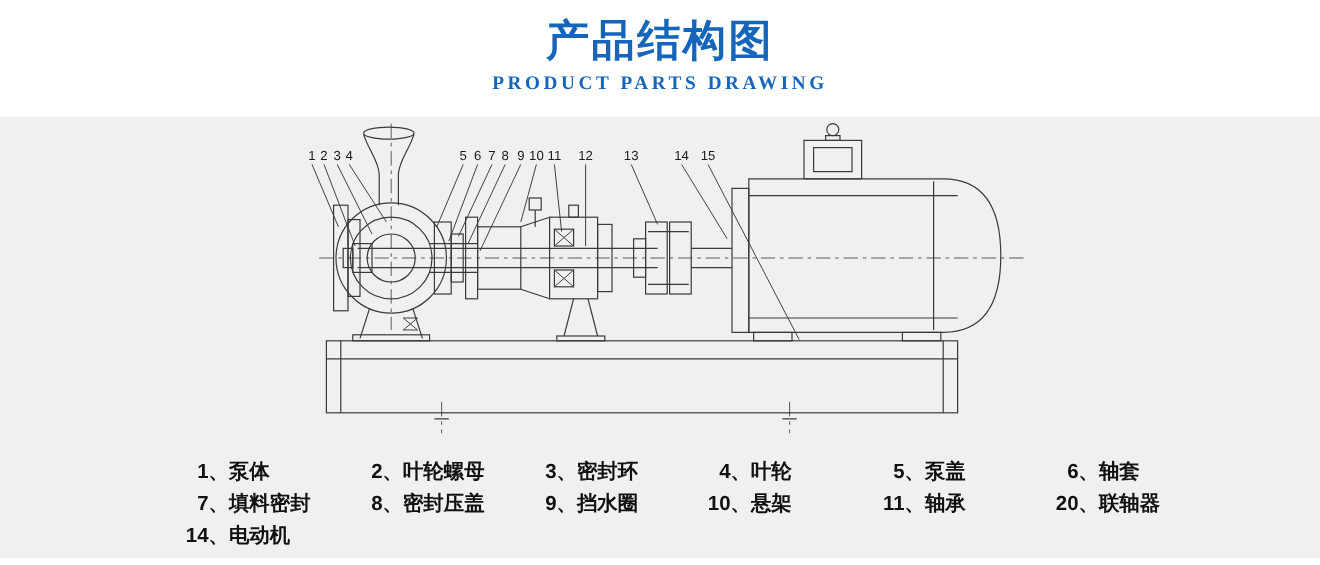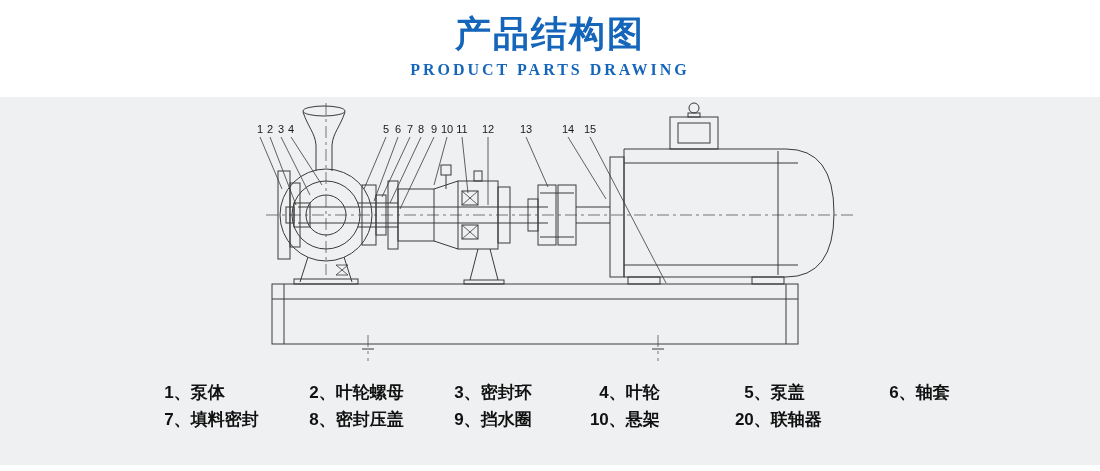--- a/index.html
+++ b/index.html
@@ -219,19 +219,27 @@
       </div>
       <div class="legend-item">
         <span class="num">9、</span>
         <span class="lbl">挡水圈</span>
       </div>
       <div class="legend-item">
         <span class="num">10、</span>
         <span class="lbl">悬架</span>
       </div>
       <div class="legend-item">
+        <span class="num">11、</span>
+        <span class="lbl">轴承</span>
+      </div>
+      <div class="legend-item">
         <span class="num">20、</span>
         <span class="lbl">联轴器</span>
       </div>
+      <div class="legend-item">
+        <span class="num">14、</span>
+        <span class="lbl">电动机</span>
+      </div>
     </div>
 
   </div>
 </div>
 
 </body></html>

